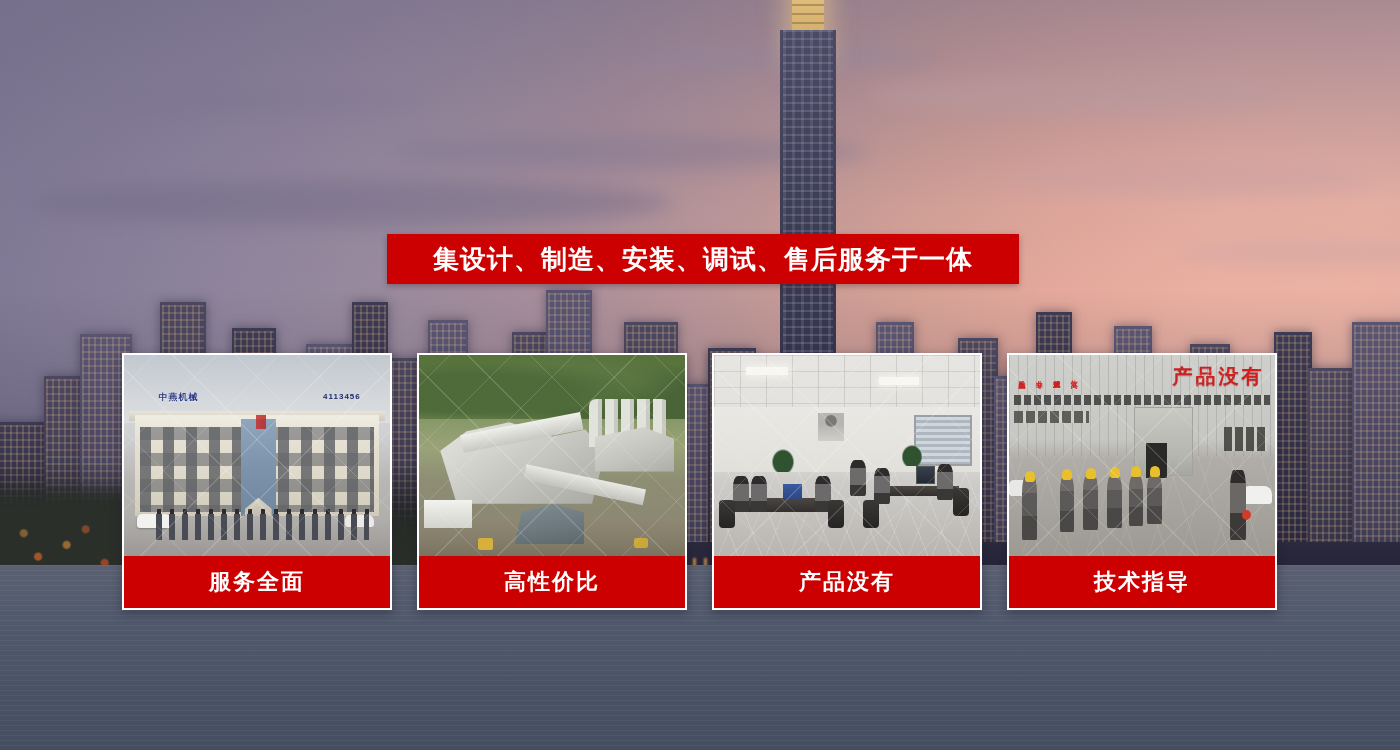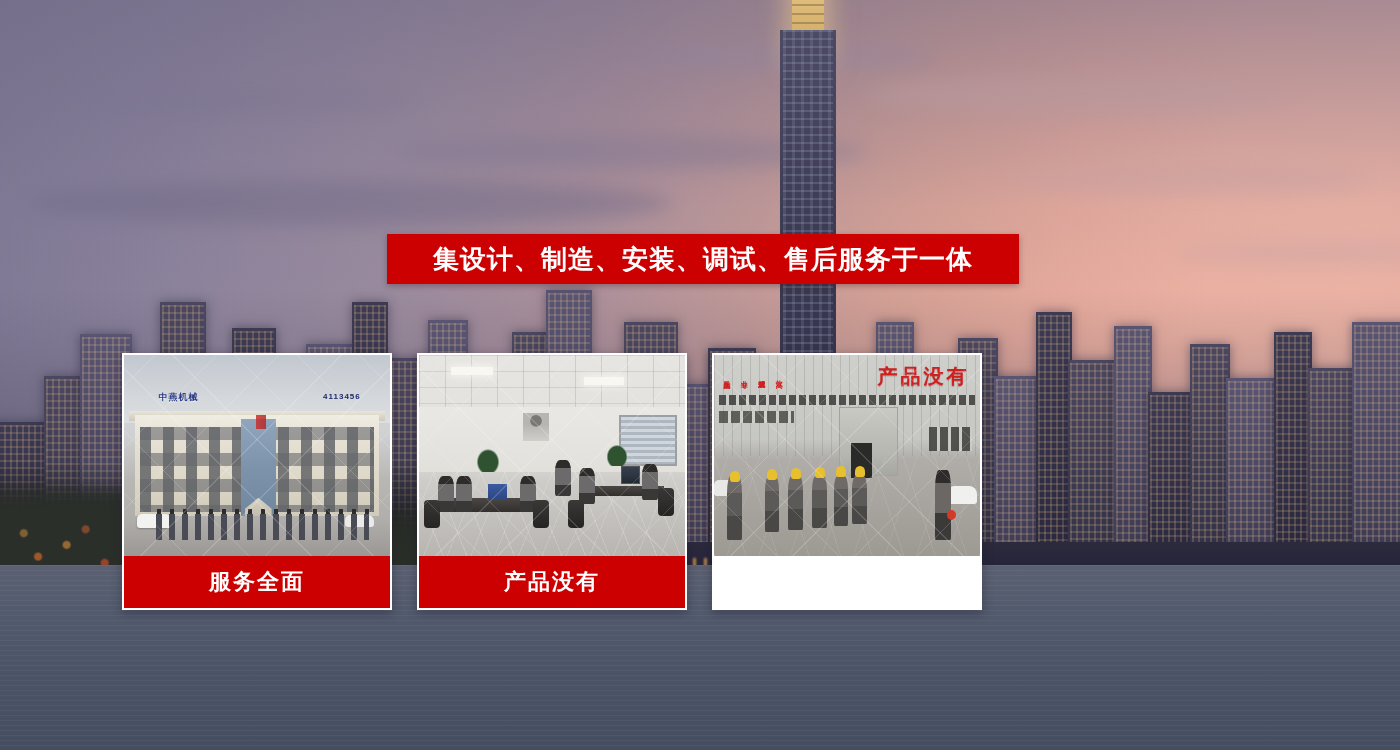--- a/index.html
+++ b/index.html
@@ -448,20 +448,38 @@
           <div class="hq-plaza"></div>
           <div class="hq-car"></div>
           <div class="hq-car2"></div>
           <div class="hq-staff-heads"></div>
           <div class="hq-staff"></div>
         </div>
       </div>
       <div class="card-label">服务全面</div>
     </div>
 
+    <div class="card">
+      <div class="card-photo">
+        <div class="ph-plant">
+          <div class="pl-forest"></div>
+          <div class="pl-yard"></div>
+          <div class="pl-mass"></div>
+          <div class="pl-silos"></div>
+          <div class="pl-shed"></div>
+          <div class="pl-belt1"></div>
+          <div class="pl-belt2"></div>
+          <div class="pl-shed2"></div>
+          <div class="pl-white"></div>
+          <div class="pl-mach"></div>
+          <div class="pl-mach2"></div>
+        </div>
+      </div>
+      <div class="card-label">高性价比</div>
+    </div>
 
     <div class="card">
       <div class="card-photo">
         <div class="ph-office">
           <div class="of-ceiling"></div>
           <div class="of-light1"></div>
           <div class="of-light2"></div>
           <div class="of-wall"></div>
           <div class="of-decal"></div>
           <div class="of-window"></div>
@@ -517,16 +535,17 @@
           <div class="fa-helmet" style="left:38%; bottom:39%;"></div>
           <div class="fa-worker" style="left:45%; bottom:15%; height:25%;"></div>
           <div class="fa-helmet" style="left:46%; bottom:39.5%;"></div>
           <div class="fa-worker" style="left:52%; bottom:16%; height:24%;"></div>
           <div class="fa-helmet" style="left:53%; bottom:39.5%;"></div>
 
           <div class="fa-boss"></div>
           <div class="fa-redhat"></div>
         </div>
       </div>
+      <div class="card-label">技术指导</div>
     </div>
 
   </div>
 </div>
 
 </body></html>

